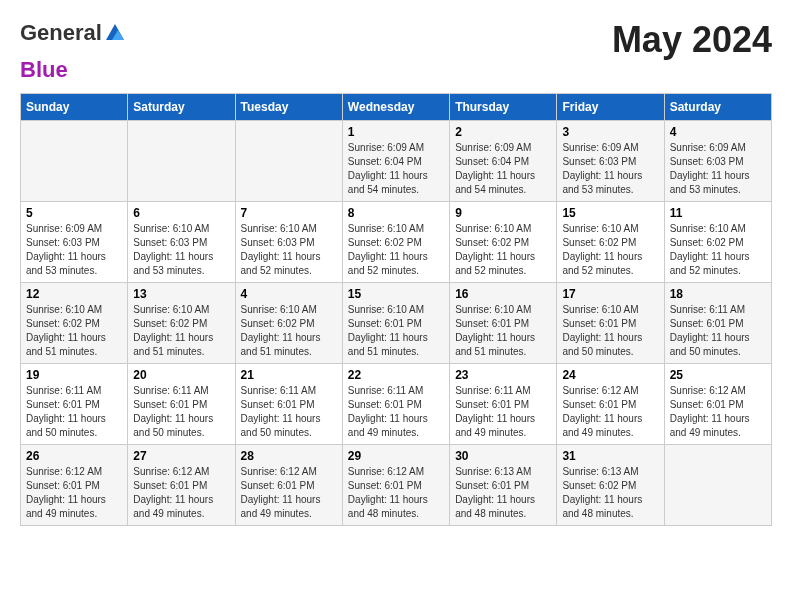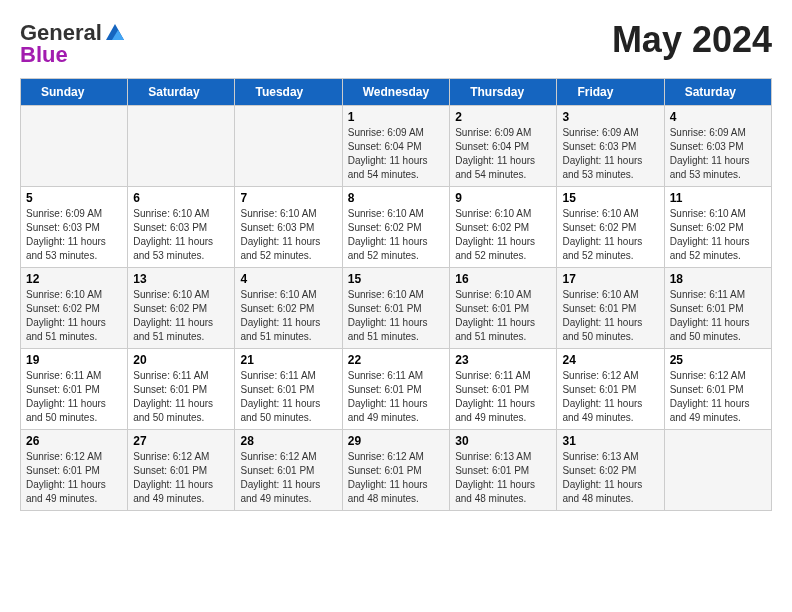--- a/index.html
+++ b/index.html
@@ -13,20 +13,21 @@
     .header {
       display: flex;
       justify-content: space-between;
       align-items: flex-start;
       margin-bottom: 10px;
     }
     .logo {
       display: flex;
       flex-direction: column;
       align-items: flex-start;
+      gap: 15px;
     }
     .logo-general { color: #333; }
     .logo-blue { color: #1565c0; }
     .title-block {
       text-align: right;
     }
     .month-year {
       font-size: 36px;
       font-weight: bold;
       color: #222;
@@ -39,21 +40,21 @@
     }
     .calendar-table {
       width: 100%;
       border-collapse: collapse;
       font-size: 11px;
     }
     .calendar-table th {
       background-color: #1565c0;
       color: #fff;
       text-align: left;
-      padding: 6px 20px;
+      padding: 6px 5px;
       font-size: 12px;
       border: 1px solid #ccc;
     }
     .calendar-table td {
       border: 1px solid #ccc;
       vertical-align: top;
       padding: 4px 5px;
       width: calc(100% / 7);
       height: 80px;
     }

